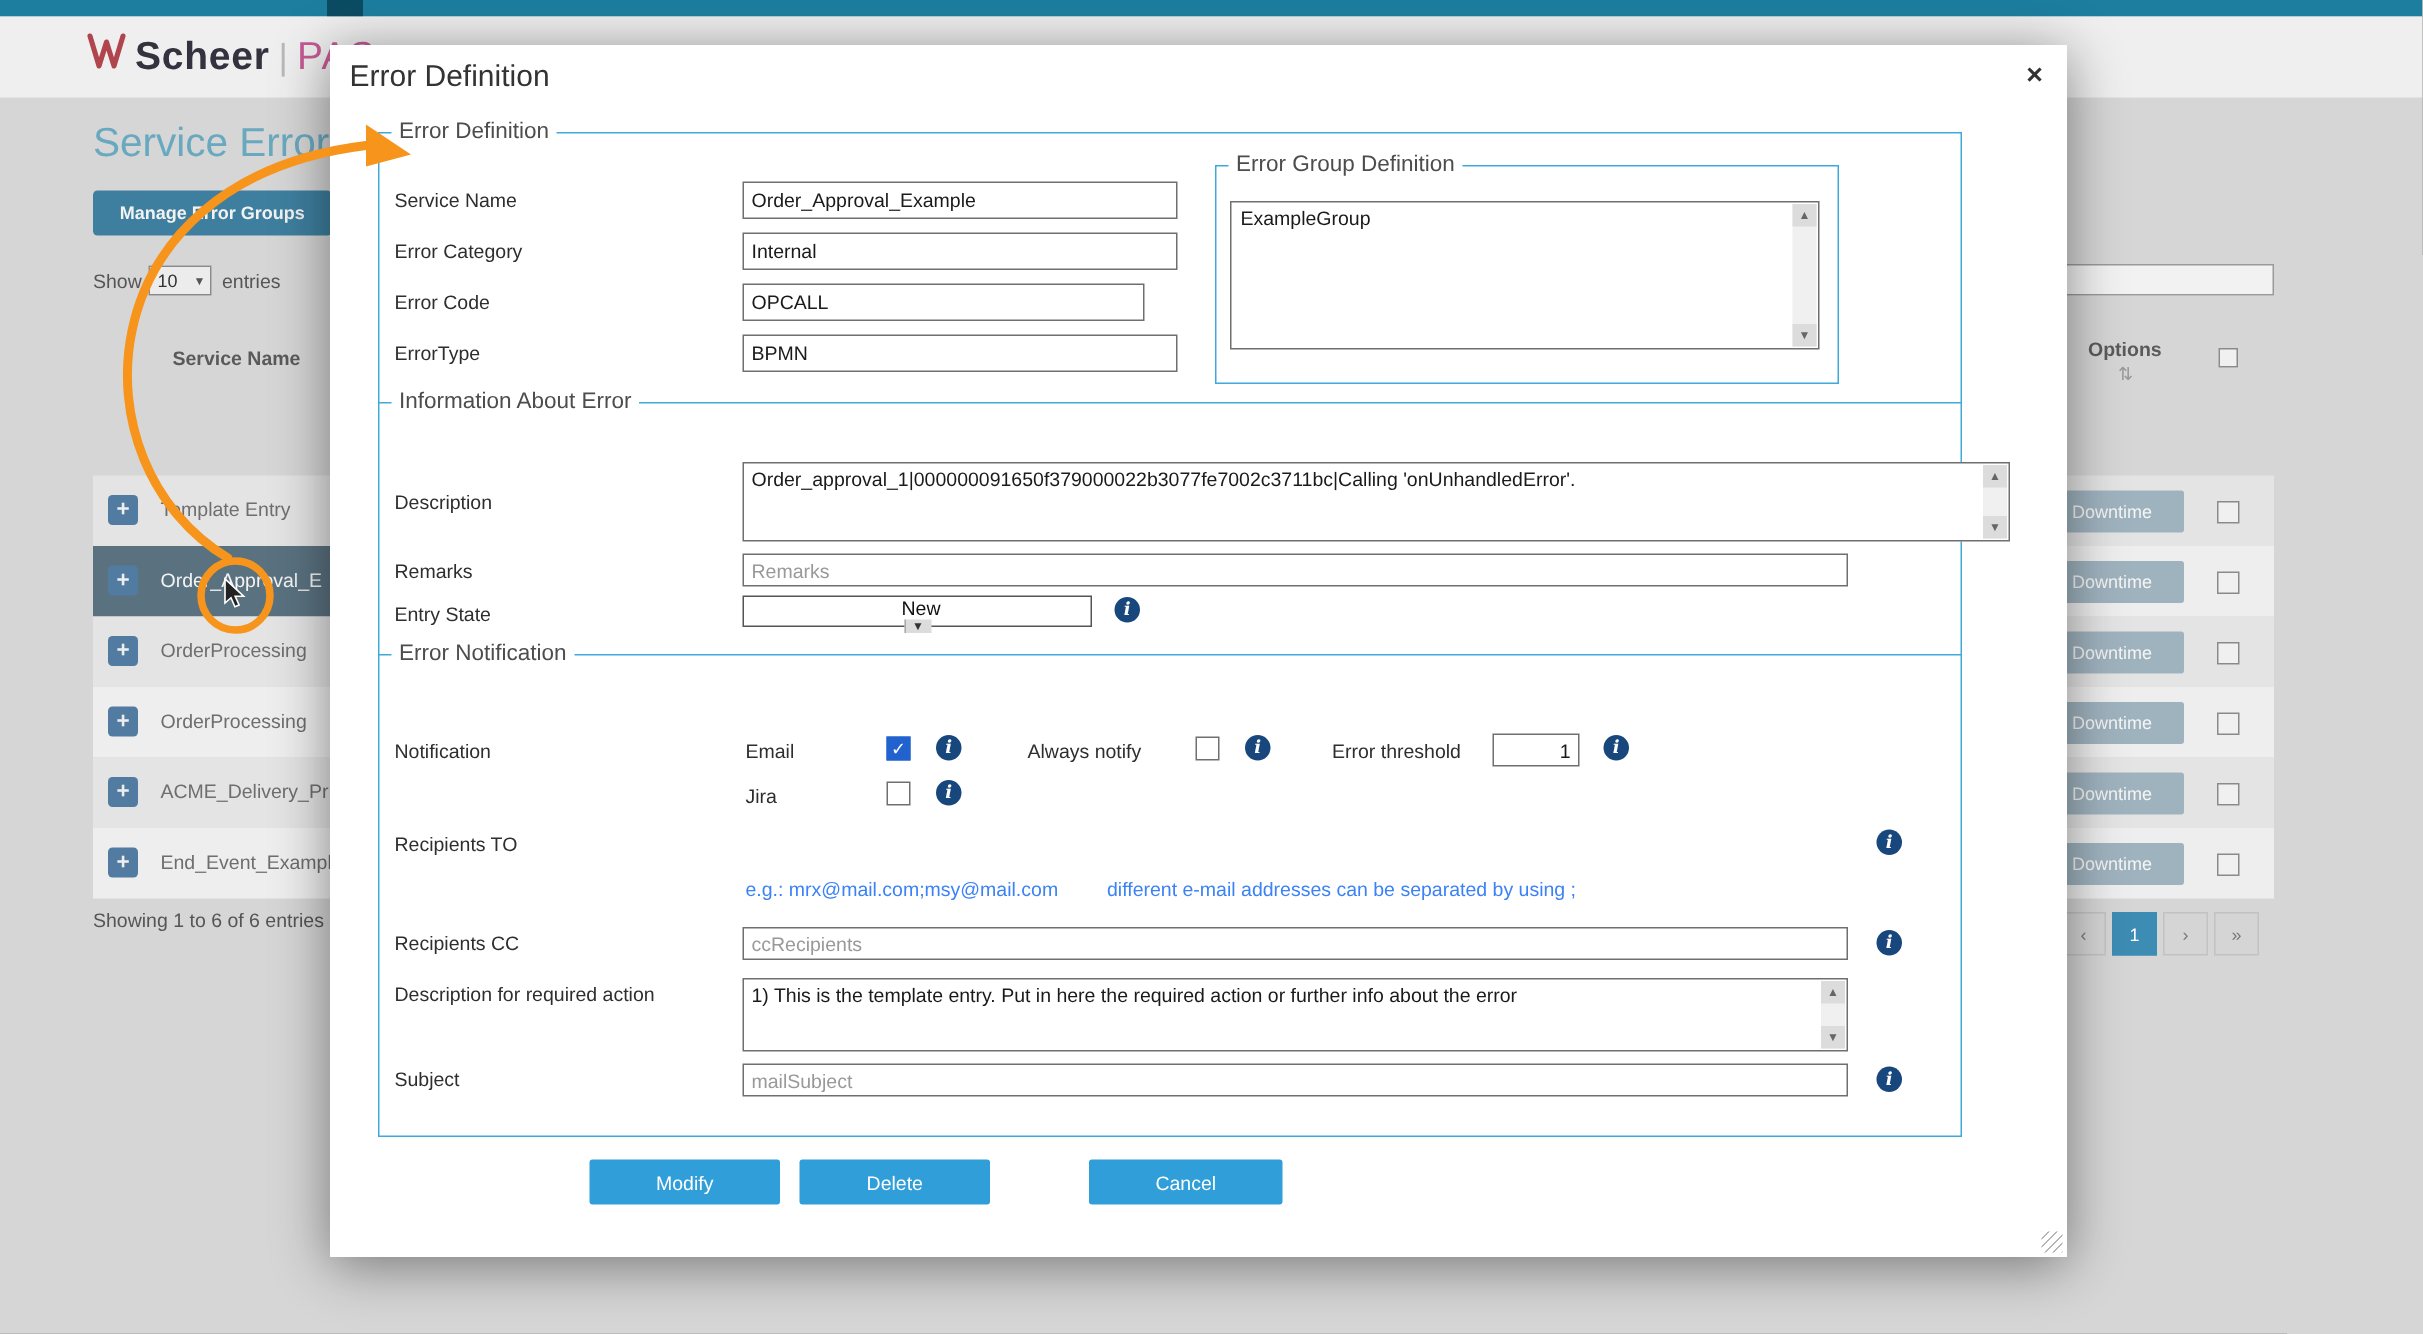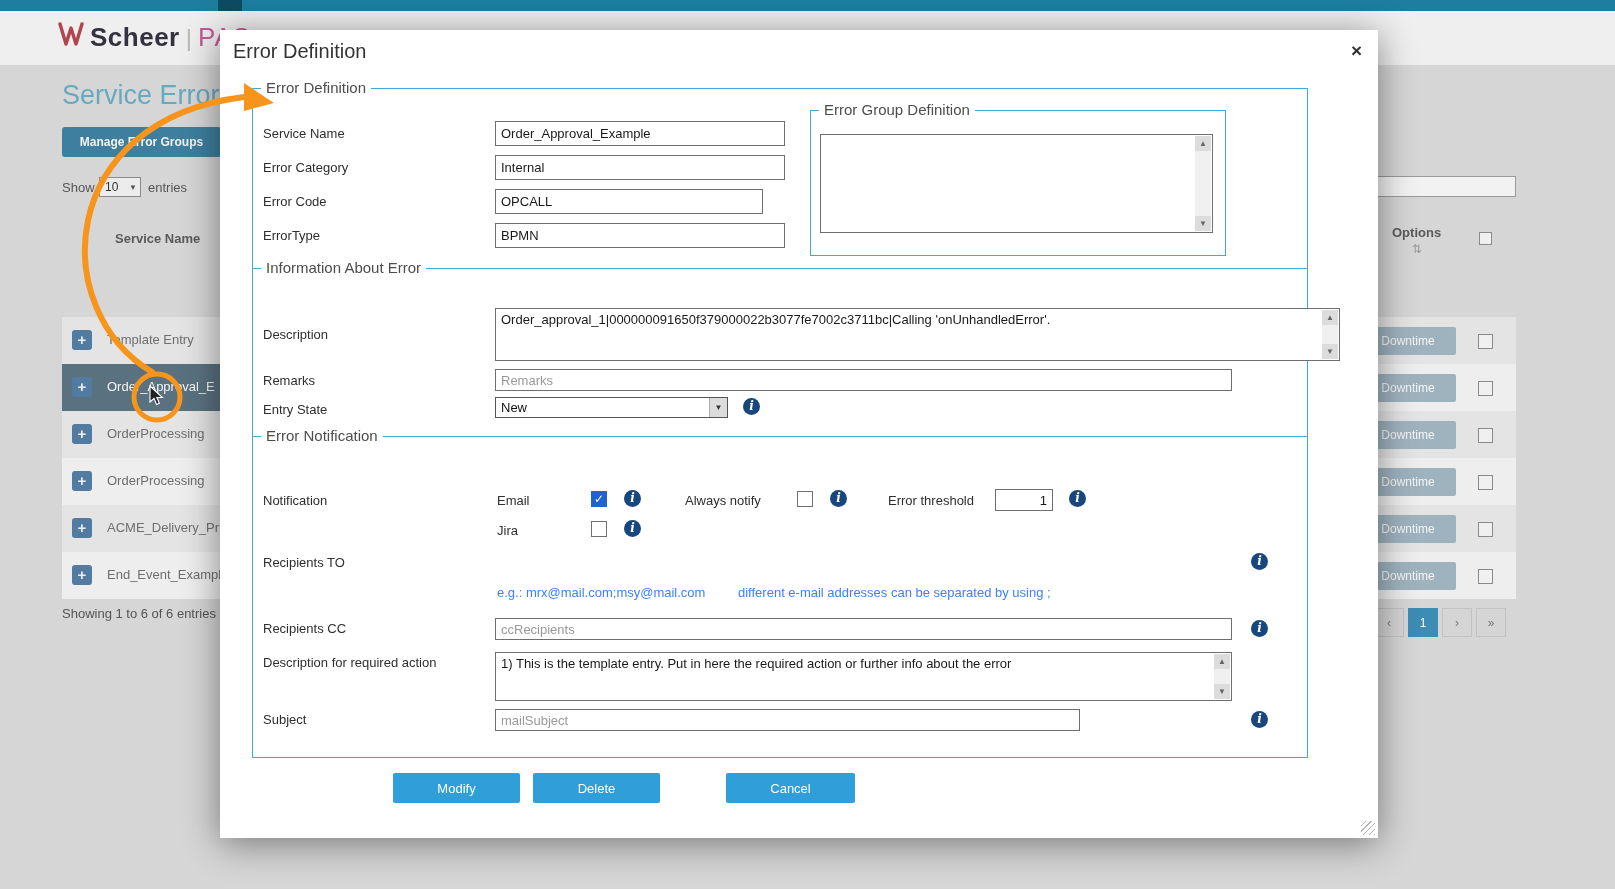--- a/index.html
+++ b/index.html
@@ -51,21 +51,21 @@
   .inpt{border:1px solid #6f6f6f;background:#fff;font-size:13px;color:#1a1a1a;
         padding:2px 5px;font-family:"Liberation Sans",sans-serif;box-sizing:border-box;}
   .inpt::placeholder{color:#999;}
   .txtarea{border:1px solid #6f6f6f;background:#fff;font-size:13px;color:#1a1a1a;
            padding:3px 20px 3px 5px;box-sizing:border-box;overflow:hidden;line-height:16px;}
   .sbar{position:absolute;top:1px;right:1px;bottom:1px;width:16px;background:#f0f0f0;
         display:flex;flex-direction:column;justify-content:space-between;align-items:center;}
   .sbar span{font-size:8px;color:#666;background:#dcdcdc;width:16px;height:15px;
              display:flex;align-items:center;justify-content:center;}
   .fake-select{border:1px solid #555;background:#fff;display:flex;align-items:center;
-               justify-content:space-between;font-size:13px;color:#111;}
+               justify-content:space-between;font-size:13px;color:#111;flex-direction:column;}
   .fake-select .val{padding-left:5px;}
   .fake-select .arr{width:17px;height:100%;background:#dcdcdc;border-left:1px solid #aaa;
                     display:flex;align-items:center;justify-content:center;font-size:8px;color:#333;}
   .cb{width:16px;height:16px;border:1px solid #707070;background:#fff;box-sizing:border-box;}
   .cb.checked{background:#2162cf;border-color:#2162cf;color:#fff;text-align:center;
               font-size:12px;line-height:15px;font-family:"DejaVu Sans",sans-serif;}
   .info-icon{width:17px;height:17px;border-radius:50%;background:#17477d;color:#fff;
              text-align:center;line-height:17px;font-size:12px;font-style:italic;font-weight:bold;
              font-family:"DejaVu Serif",serif;cursor:pointer;}
   .mbtn{background:#2f9ed9;color:#fff;border:none;border-radius:2px;font-size:13px;
@@ -170,20 +170,21 @@
     <input class="abs inpt" style="left: 275px; top: 125px; width: 290px; height: 25px;" value="Internal">
     <span class="abs flabel" style="left:43px;top:164px;">Error Code</span>
     <input class="abs inpt" style="left: 275px; top: 159px; width: 268px; height: 25px;" value="OPCALL">
     <span class="abs flabel" style="left:43px;top:198px;">ErrorType</span>
     <input class="abs inpt" style="left: 275px; top: 193px; width: 290px; height: 25px;" value="BPMN">
 
     <div class="abs fs" style="left:590px;top:80px;width:416px;height:146px;">
       <span class="fs-legend">Error Group Definition</span>
     </div>
     <div class="abs inpt" style="left:600px;top:104px;width:393px;height:99px;padding:0;">
+      <div style="padding:3px 6px;font-size:13px;">ExampleGroup</div>
       <div class="sbar">
         <span>▲</span>
         <span>▼</span>
       </div>
     </div>
 
     <div class="abs fs" style="left:32px;top:238px;width:1056px;height:169px;">
       <span class="fs-legend">Information About Error</span>
     </div>
     <span class="abs flabel" style="left:43px;top:297px;">Description</span>
@@ -234,21 +235,21 @@
     <span class="abs flabel" style="left:43px;top:625px;">Description for required action</span>
     <div class="abs txtarea" style="left:275px;top:622px;width:737px;height:49px;">
       <span>1) This is the template entry. Put in here the required action or further info about the error</span>
       <div class="sbar">
         <span>▲</span>
         <span>▼</span>
       </div>
     </div>
 
     <span class="abs flabel" style="left:43px;top:682px;">Subject</span>
-    <input class="abs inpt" style="left: 275px; top: 679px; width: 585px; height: 22px;" placeholder="mailSubject">
+    <input class="abs inpt" style="left: 275px; top: 679px; width: 737px; height: 22px;" placeholder="mailSubject">
     <span class="abs info-icon" style="left:1031px;top:681px;">i</span>
 
     <button class="abs mbtn" style="left:173px;top:743px;width:127px;height:30px;">Modify</button>
     <button class="abs mbtn" style="left:313px;top:743px;width:127px;height:30px;">Delete</button>
     <button class="abs mbtn" style="left:506px;top:743px;width:129px;height:30px;">Cancel</button>
 
     <div class="abs grip"></div>
   </div>
 
   <svg id="annot" class="abs" width="1615" height="889" viewBox="0 0 1615 889">

